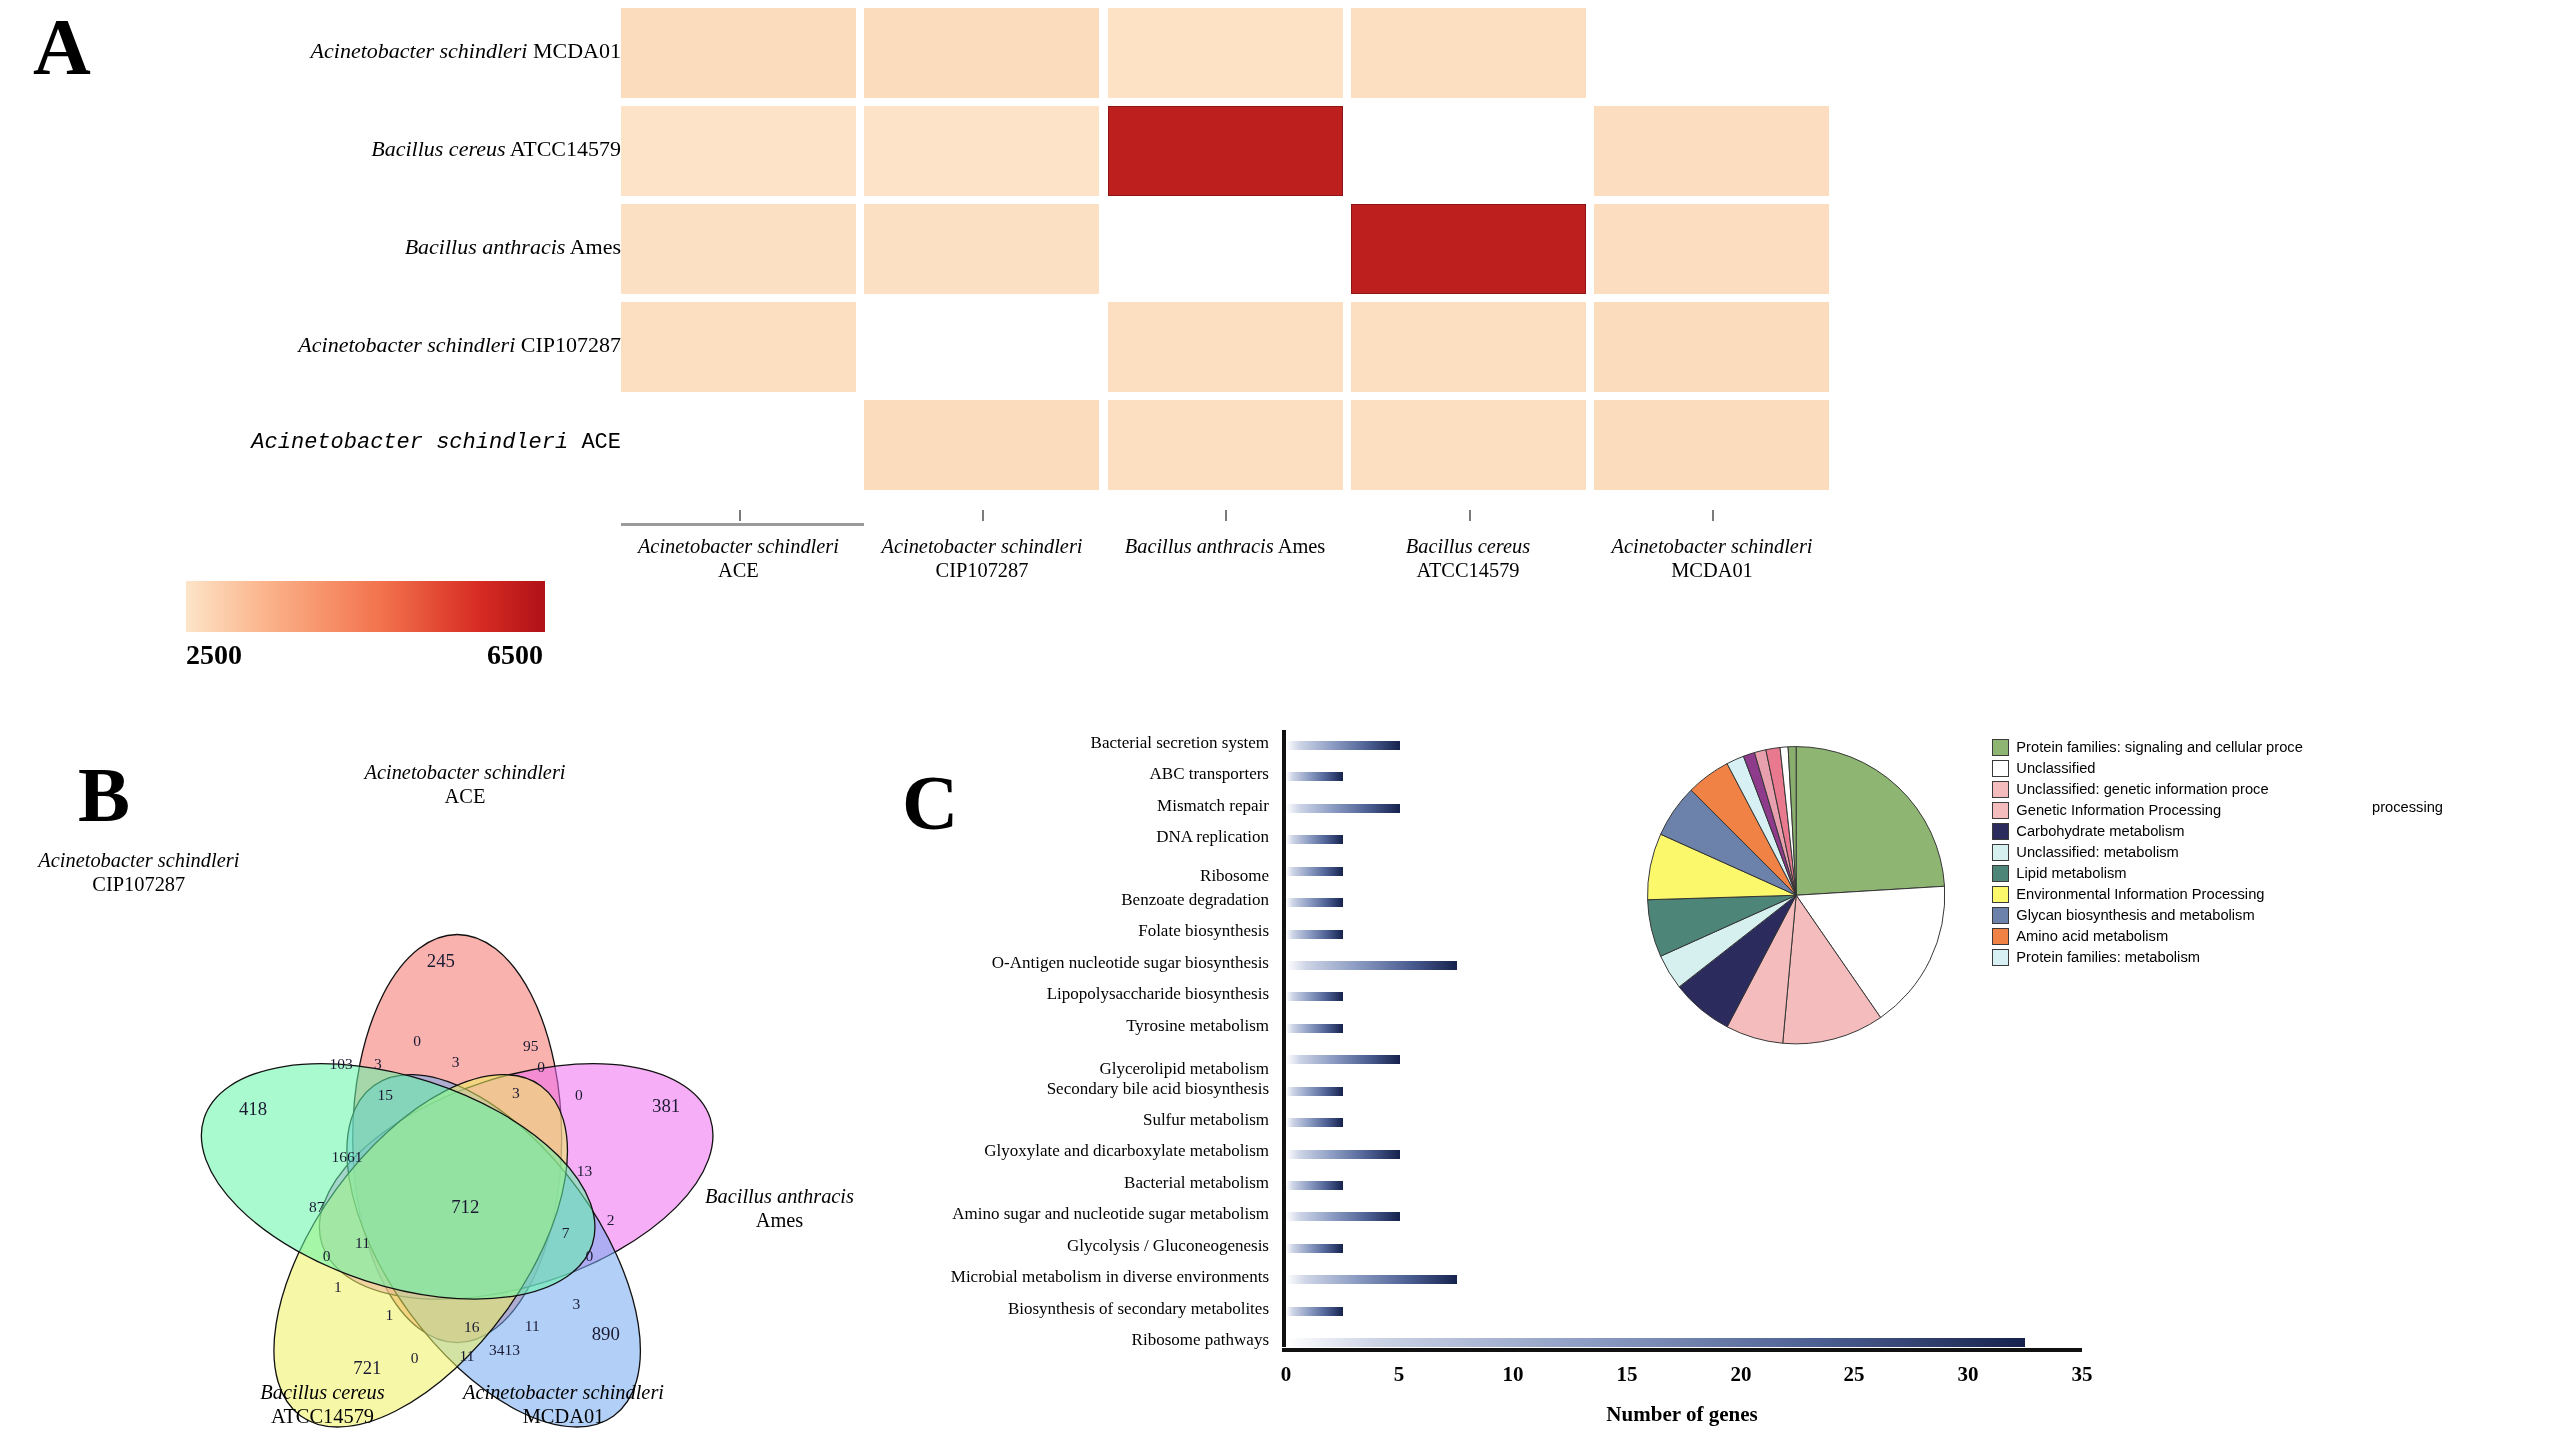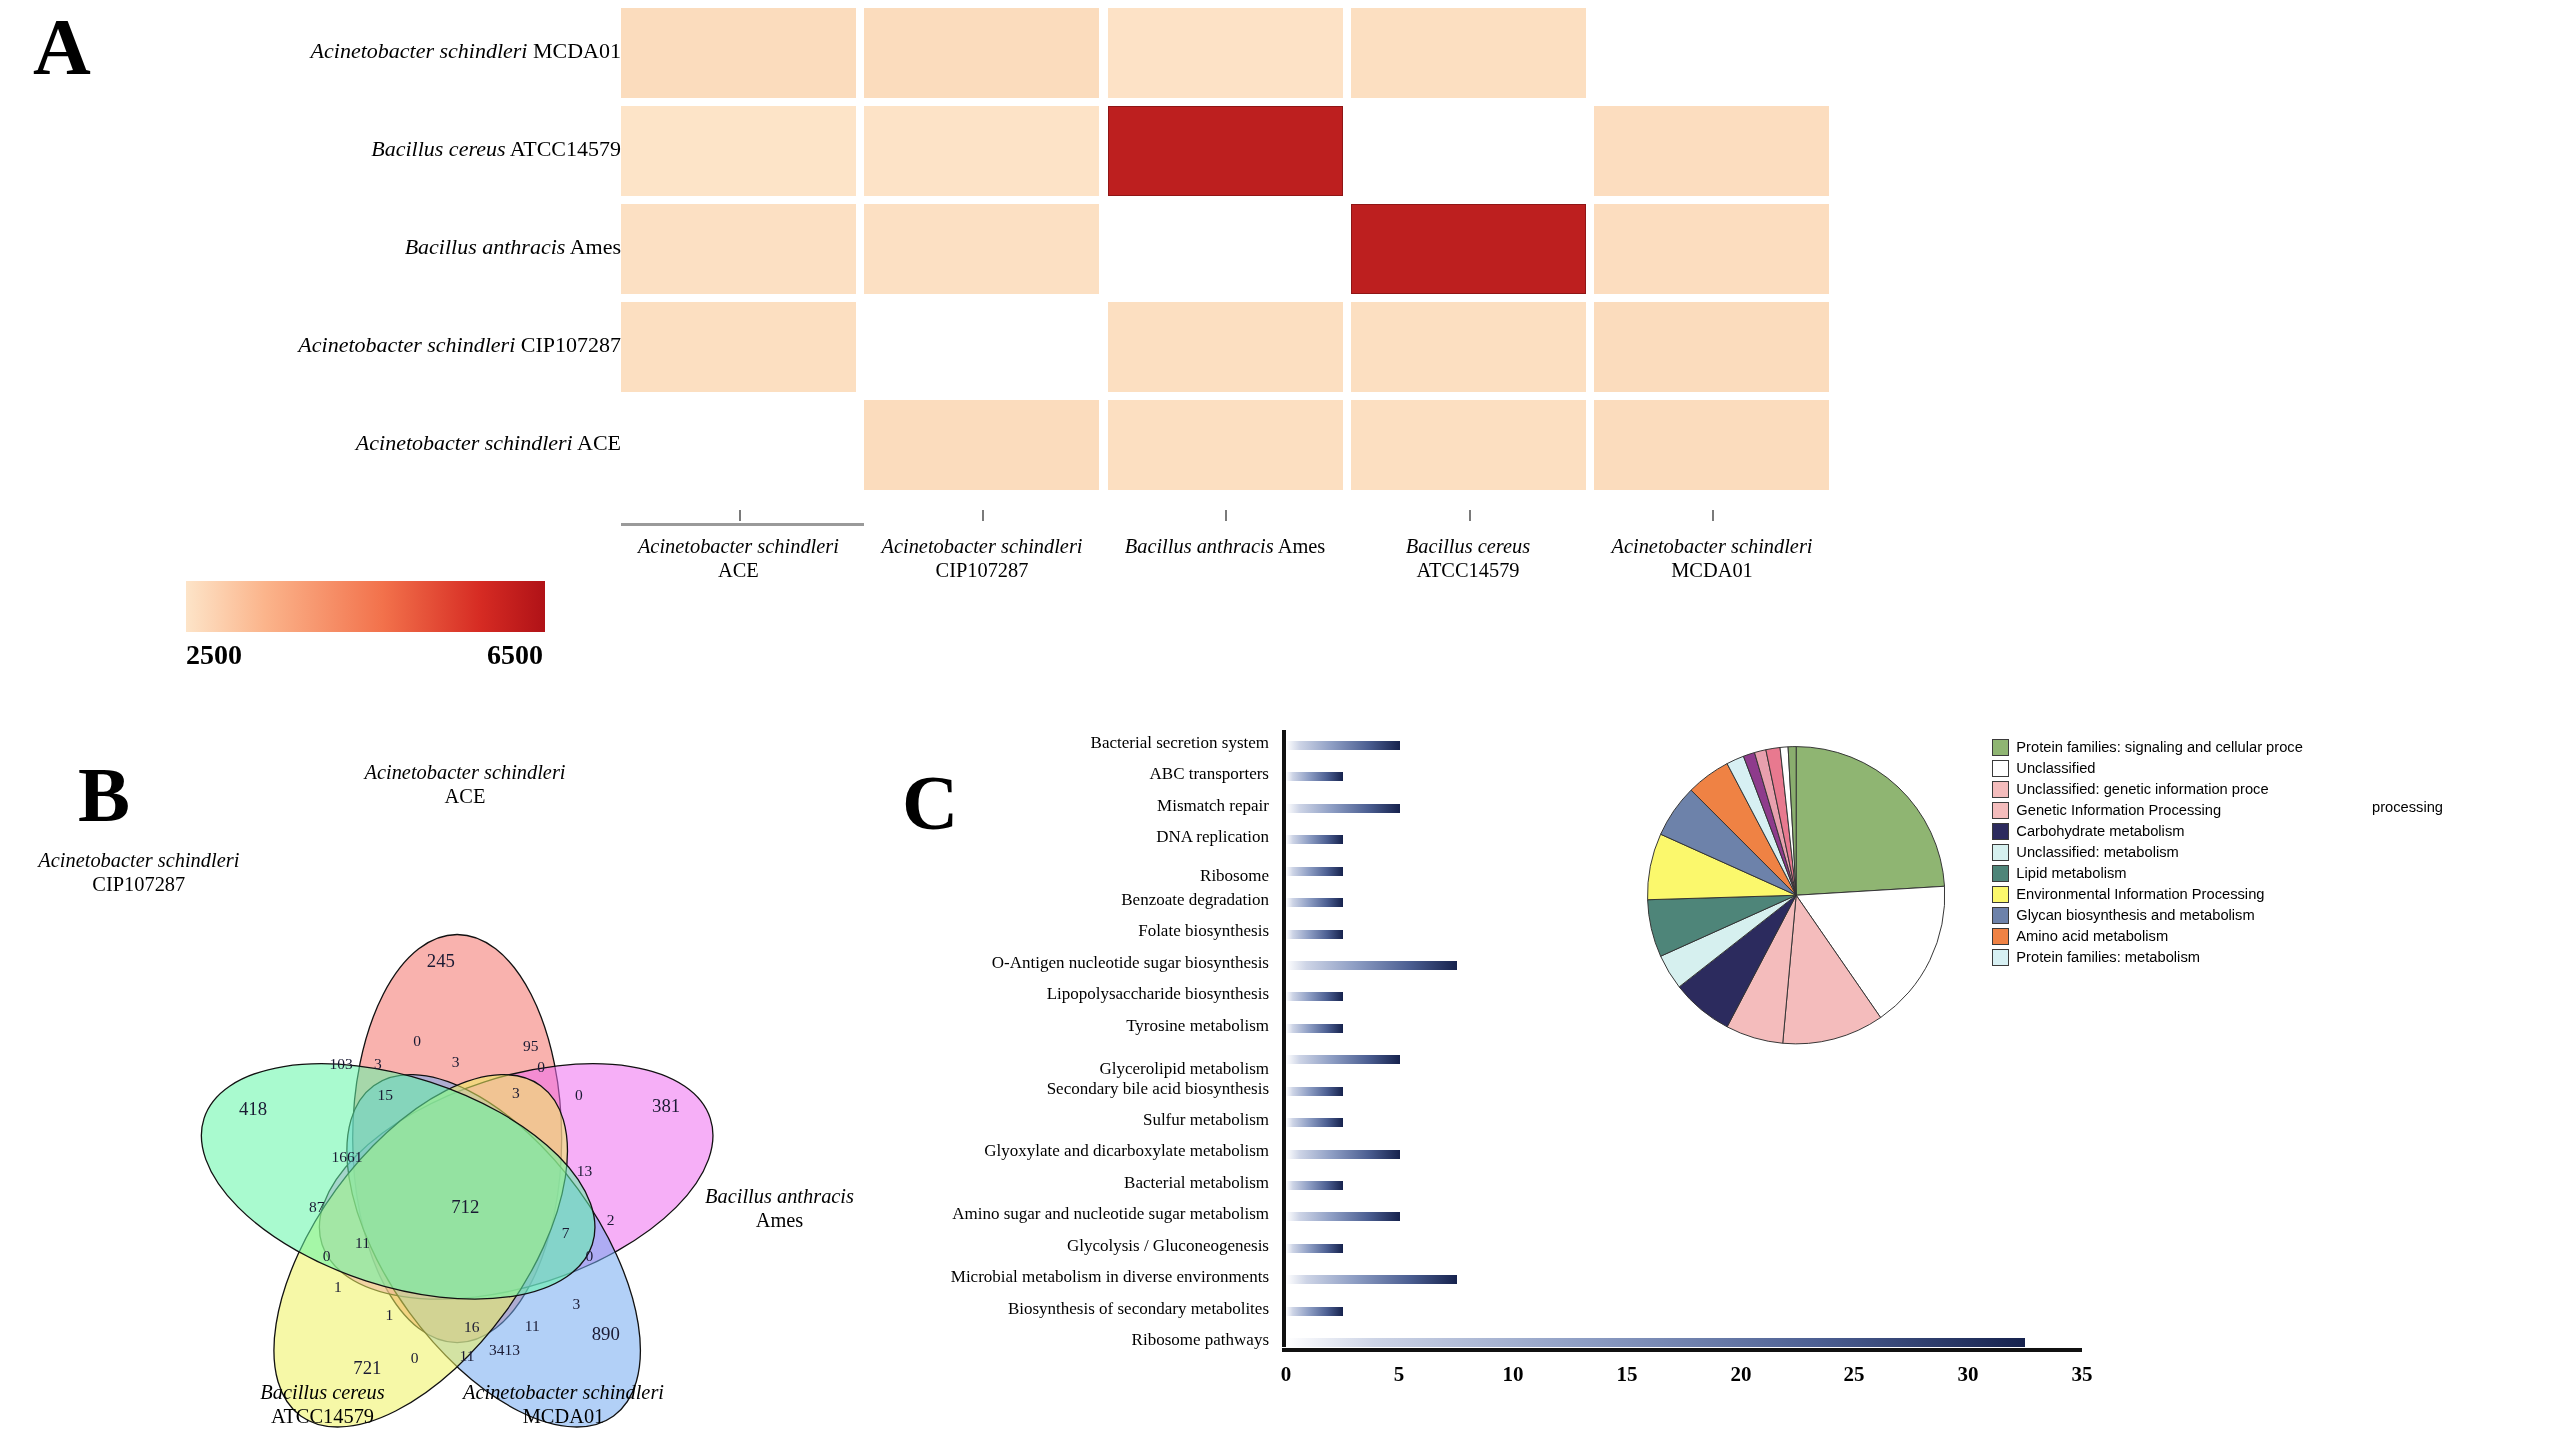--- a/index.html
+++ b/index.html
@@ -59,21 +59,21 @@
 <body>
 
 <div id="panelA">
   <div class="panel-letter" style="left:33px;top:6.5px;font-size:80px;">A</div>
 
   <div id="hm-rowlabels">
       <div class="hm-rowlabel" style="top: 30px;"><i>Acinetobacter schindleri</i> MCDA01</div>
       <div class="hm-rowlabel" style="top: 128px;"><i>Bacillus cereus</i> ATCC14579</div>
       <div class="hm-rowlabel" style="top: 226px;"><i>Bacillus anthracis</i> Ames</div>
       <div class="hm-rowlabel" style="top: 324px;"><i>Acinetobacter schindleri</i> CIP107287</div>
-      <div class="hm-rowlabel" style="top: 422px;"><i>Acinetobacter schindleri</i> ACE</div>
+      <div class="hm-rowlabel" style="top: 422px; font-family: Liberation Mono, monospace;"><i>Acinetobacter schindleri</i> ACE</div>
     </div>
   <div id="hm-grid">
       <div class="hm-cell" style="left: 0px; top: 0px; width: 235px; height: 90px; background: rgb(251, 220, 189);"></div>
       <div class="hm-cell" style="left: 243px; top: 0px; width: 235px; height: 90px; background: rgb(251, 220, 189);"></div>
       <div class="hm-cell" style="left: 487px; top: 0px; width: 235px; height: 90px; background: rgb(253, 226, 198);"></div>
       <div class="hm-cell" style="left: 730px; top: 0px; width: 235px; height: 90px; background: rgb(252, 223, 193);"></div>
       <div class="hm-cell" style="left: 0px; top: 98px; width: 235px; height: 90px; background: rgb(253, 228, 200);"></div>
       <div class="hm-cell" style="left: 243px; top: 98px; width: 235px; height: 90px; background: rgb(253, 227, 199);"></div>
       <div class="hm-cell hot" style="left: 487px; top: 98px; width: 235px; height: 90px; background: rgb(189, 31, 31);"></div>
       <div class="hm-cell" style="left: 973px; top: 98px; width: 235px; height: 90px; background: rgb(252, 221, 191);"></div>
@@ -159,20 +159,21 @@
       <div class="venn-set-label" style="left: 433px; top: 653px; width: 261px;"><i>Acinetobacter schindleri</i><br>MCDA01</div>
     </div>
 </div>
 
 <div id="panelC">
   <div class="panel-letter" style="left:45px;top:37px;font-size:78px;">C</div>
 
   <div id="bar-area">
     <div id="bar-axis-v"></div>
     <div id="bar-axis-h"></div>
+    <div id="xaxis-title" style="left:425px;width:800px;">Number of genes</div>
   <div class="bar-label" style="top: 5.7px; right: 813px;">Bacterial secretion system</div>
       <div class="bar" style="left: 429px; top: 14px; width: 114px;"></div>
       <div class="bar-label" style="top: 37px; right: 813px;">ABC transporters</div>
       <div class="bar" style="left: 429px; top: 45px; width: 57px;"></div>
       <div class="bar-label" style="top: 69px; right: 813px;">Mismatch repair</div>
       <div class="bar" style="left: 429px; top: 77px; width: 114px;"></div>
       <div class="bar-label" style="top: 100px; right: 813px;">DNA replication</div>
       <div class="bar" style="left: 429px; top: 108px; width: 57px;"></div>
       <div class="bar-label" style="top: 131px; right: 813px; margin-top: 8px;">Ribosome</div>
       <div class="bar" style="left: 429px; top: 140px; width: 57px;"></div>

